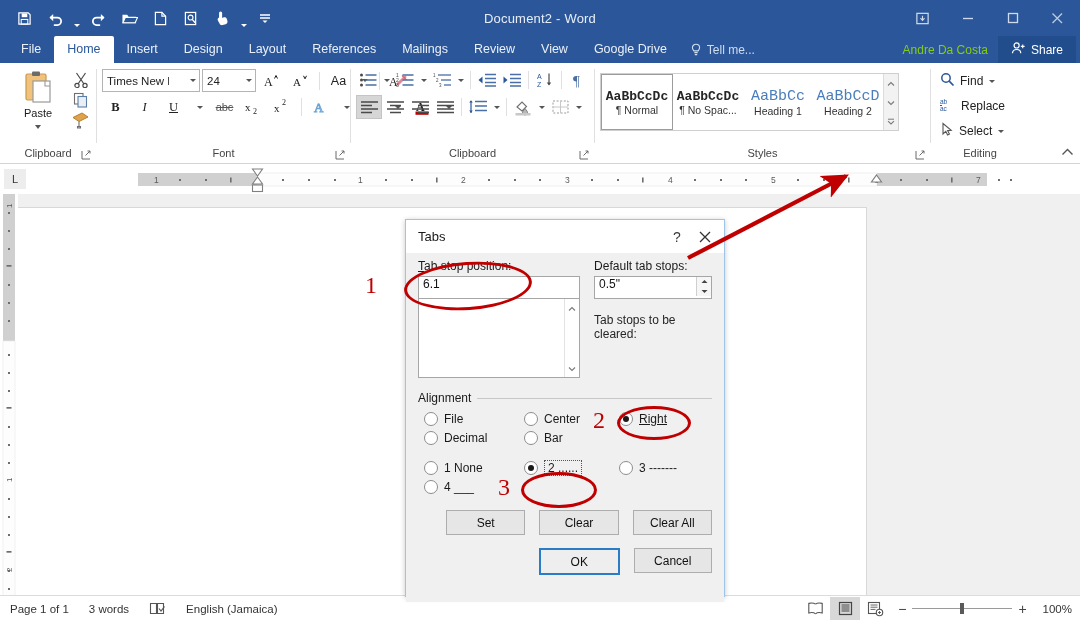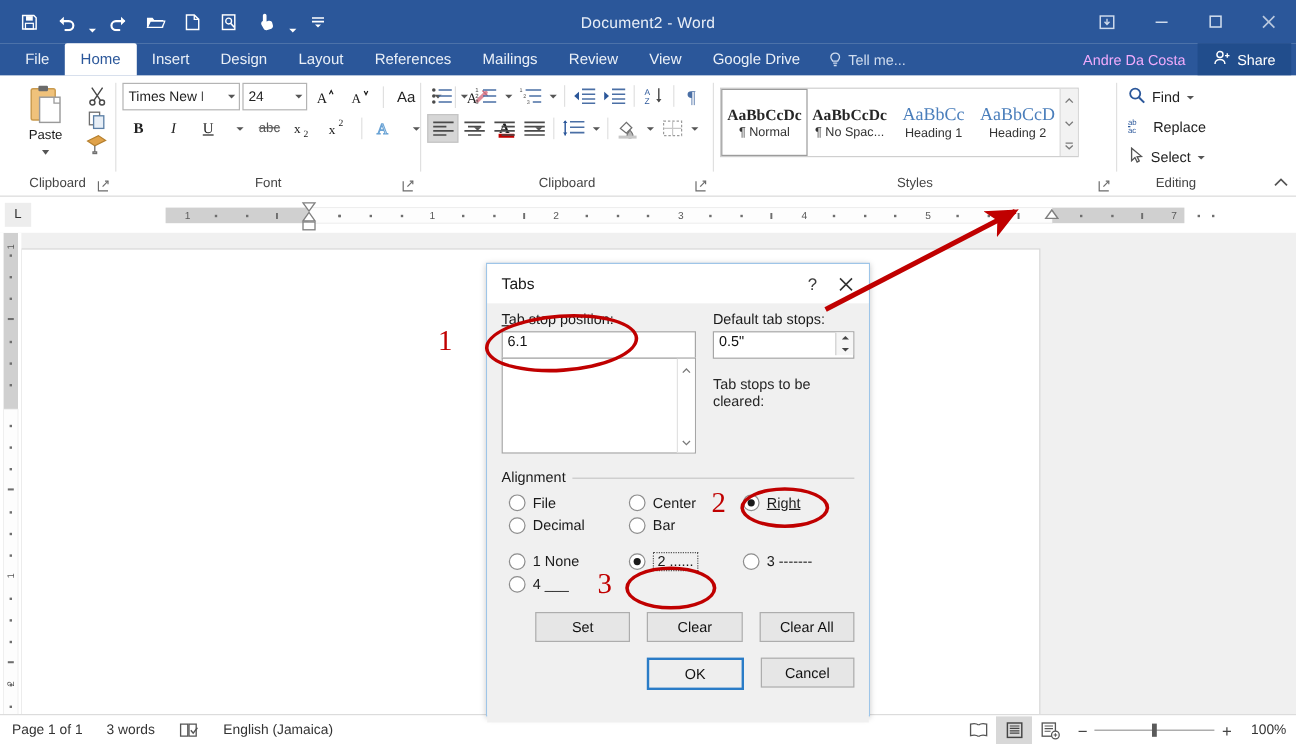--- a/index.html
+++ b/index.html
@@ -24,21 +24,21 @@
   .win-btn{width:45px;height:36px;display:flex;align-items:center;justify-content:center;color:#cfdbec;}
   .win-btn.close{color:#b9c8de;}
 
   
   .ribbon-tabs{height:27px;background:#2b579a;display:flex;align-items:flex-end;position:relative;flex:none;padding-left:8px;}
   .rtab{height:27px;line-height:27px;padding:0 13px;color:#eaf0f8;font-size:12.5px;white-space:nowrap;}
   .rtab.active{background:#fff;color:#2b579a;font-weight:normal;border-radius:2px 2px 0 0;}
   .tellme{display:flex;align-items:center;gap:5px;color:#cfdcef;padding:0 10px;height:27px;}
   .tellme svg{display:block;}
   .right-user{margin-left:auto;display:flex;align-items:center;height:27px;padding-right:4px;}
-  .user-name{color:#f0abfc;font-size:12px;padding:0 10px;white-space:nowrap;}
+  .user-name{color:#84cc16;font-size:12px;padding:0 10px;white-space:nowrap;}
   .share-btn{display:flex;align-items:center;gap:5px;color:#fff;font-size:12px;background:#1f4border;padding:0 13px;height:27px;background:#214d8c;}
 
   
   .ribbon{height:100px;background:#fff;border-bottom:1px solid #d4d4d4;display:flex;position:relative;flex:none;}
   .rgroup{position:relative;display:flex;flex-direction:column;height:100px;}
   .rgroup-body{flex:1;display:flex;align-items:flex-start;padding:4px 5px 0 5px;}
   .rgroup-label{height:17px;line-height:15px;text-align:center;font-size:11px;color:#444;position:relative;}
   .rgroup-sep{width:1px;background:#e0e0e0;margin:6px 0 20px 0;flex:none;}
   .dlg-launch{position:absolute;right:4px;bottom:2px;width:11px;height:11px;color:#6b6b6b;}
 
@@ -63,21 +63,21 @@
   
   .prow{display:flex;align-items:center;gap:1px;}
   .pbtn{width:24px;height:22px;display:flex;align-items:center;justify-content:center;}
   .pbtn.sel{background:#d6d6d6;border:1px solid #c4c4c4;}
   .cdn{width:0;height:0;border-left:3px solid transparent;border-right:3px solid transparent;border-top:3.5px solid #555;margin-left:1px;}
 
   
   .styles-gallery{display:flex;border:1px solid #cfcfcf;height:56px;background:#fff;}
   .style-item{width:70px;display:flex;flex-direction:column;align-items:center;justify-content:center;border-right:0px;}
   .style-item.sel{border:1.5px solid #9c9c9c;}
-  .style-prev{font-size:13px;white-space:nowrap;overflow:hidden;width:66px;text-align:center;font-family:Liberation Serif, serif;font-weight:bold;}
+  .style-prev{font-size:13px;white-space:nowrap;overflow:hidden;width:66px;text-align:center;font-family:Liberation Mono, monospace;font-weight:bold;}
   .style-prev.h{font-weight:normal;color:#4a7ebb;font-size:15px;}
   .style-name{font-size:10.5px;color:#333;white-space:nowrap;overflow:hidden;text-align:center;width:68px;}
   .gallery-scroll{width:14px;display:flex;flex-direction:column;justify-content:space-between;background:#f2f2f2;border-left:1px solid #dcdcdc;align-items:center;padding:2px 0;}
 
   
   .edit-item{display:flex;align-items:center;gap:5px;height:24px;padding:0 4px;font-size:12px;color:#222;}
 
   .collapse-ribbon{position:absolute;right:6px;bottom:3px;color:#555;}
 
   

